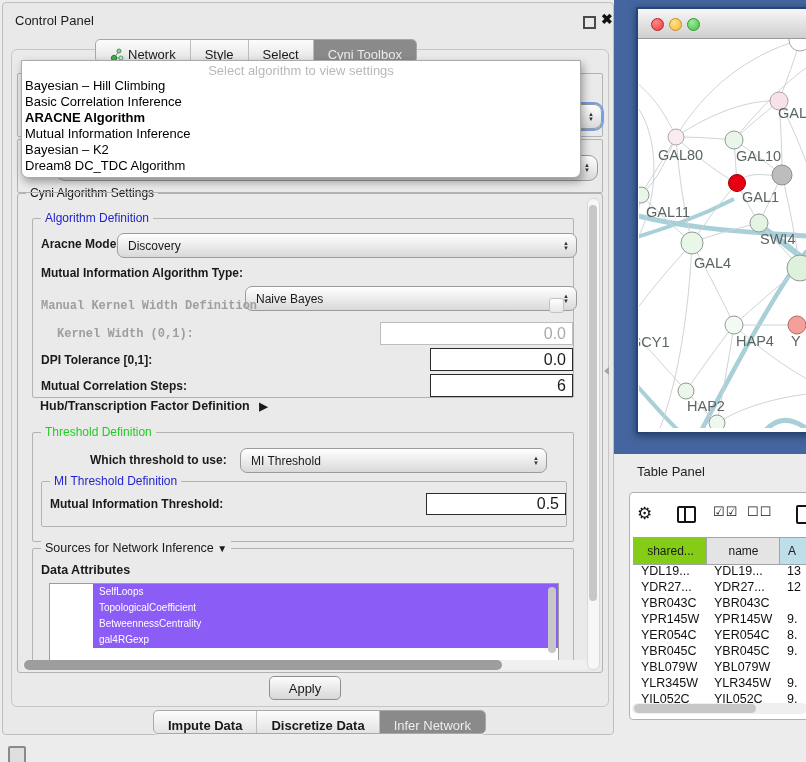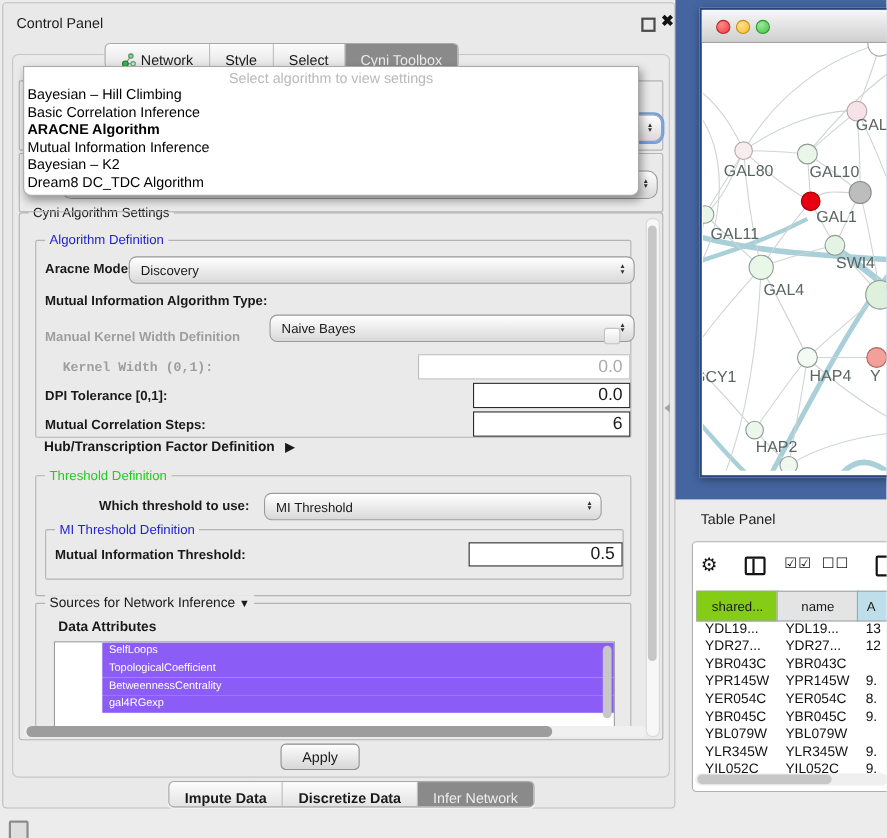--- a/index.html
+++ b/index.html
@@ -133,21 +133,21 @@
       <div class="abs lbl" style="left:8px;top:18px;">Aracne Mode:</div>
       <div class="abs combo" style="left:84px;top:14px;width:448px;height:23px;">
         <span>Discovery</span>
         <span class="spin">▲<br>▼</span>
       </div>
       <div class="abs lbl" style="left:8px;top:47px;">Mutual Information Algorithm Type:</div>
       <div class="abs combo" style="left:212px;top:42px;width:320px;height:23px;">
         <span>Naive Bayes</span>
         <span class="spin">▲<br>▼</span>
       </div>
-      <div class="abs lbl dim" style="left:8px;top:80px;">Manual Kernel Width Definition</div>
+      <div class="abs lbl dim" style="left:8px;top:80px;font-family:Liberation Mono, monospace;">Manual Kernel Width Definition</div>
       <div class="abs checkbox" style="left:516px;top:79px;"></div>
       <div class="abs lbl dim" style="left:24px;top:108px;font-family:Liberation Mono, monospace;">Kernel Width (0,1):</div>
       <div class="abs field disabled" style="left:347px;top:103px;width:185px;height:21px;">0.0</div>
       <div class="abs lbl" style="left:8px;top:134px;">DPI Tolerance [0,1]:</div>
       <div class="abs field" style="left:397px;top:129px;width:135px;height:21px;">0.0</div>
       <div class="abs lbl" style="left:8px;top:160px;">Mutual Correlation Steps:</div>
       <div class="abs field" style="left:397px;top:155px;width:135px;height:21px;">6</div>
     </div>
 
     <div class="abs" style="left:22px;top:205px;font-size:12.5px;font-weight:bold;">
@@ -167,40 +167,40 @@
         <div class="abs lbl" style="left:8px;top:15px;">Mutual Information Threshold:</div>
         <div class="abs field" style="left:384px;top:11px;width:132px;height:20px;">0.5</div>
       </div>
     </div>
 
     <div class="abs group" style="left:14px;top:354px;width:540px;height:116px;">
       <span class="legend" style="font-size:12.5px;">
         <span>Sources for Network Inference</span>
         <span style="font-size:10px;">▼</span>
       </span>
-      <div class="abs lbl" style="left:20px;top:14px;font-size:12.5px;">Data Attributes</div>
+      <div class="abs lbl" style="left:8px;top:14px;font-size:12.5px;">Data Attributes</div>
       <div class="abs" style="left:16px;top:34px;width:508px;height:78px;background:#fff;border:1px solid #9c9c9c;overflow:hidden;">
         <div class="attr-item" style="width:496px">SelfLoops</div>
         <div class="attr-item" style="width:496px">TopologicalCoefficient</div>
         <div class="attr-item" style="width:496px">BetweennessCentrality</div>
         <div class="attr-item" style="width:496px">gal4RGexp</div>
         <div class="sb-thumb" style="position:absolute;right:2px;top:3px;width:8px;height:66px;"></div>
       </div>
     </div>
 
     <div class="abs" style="left:4px;top:466px;width:566px;height:10px;background:#f0f0f0;border-radius:5px;">
       <div class="sb-thumb dark" style="position:absolute;left:2px;top:0;width:478px;height:10px;"></div>
     </div>
 
     <div class="abs sb-v-track" style="left:569px;top:4px;width:11px;height:470px;">
       <div class="sb-thumb" style="position:absolute;left:1px;top:6px;width:8px;height:396px;"></div>
     </div>
   </div>
 
-  <div class="abs btn" style="left:252px;top:673px;width:70px;height:22px;">Apply</div>
+  <div class="abs btn" style="left:266px;top:673px;width:70px;height:22px;">Apply</div>
 
   <div class="abs seg bottom-tabs">
     <span class="tab" style="font-weight:bold;">Impute Data</span>
     <span class="tab" style="font-weight:bold;">Discretize Data</span>
     <span class="tab sel">Infer Network</span>
   </div>
 </div>
 
 <div class="abs desktop"></div>
 <div class="abs divider-arrow"></div>

